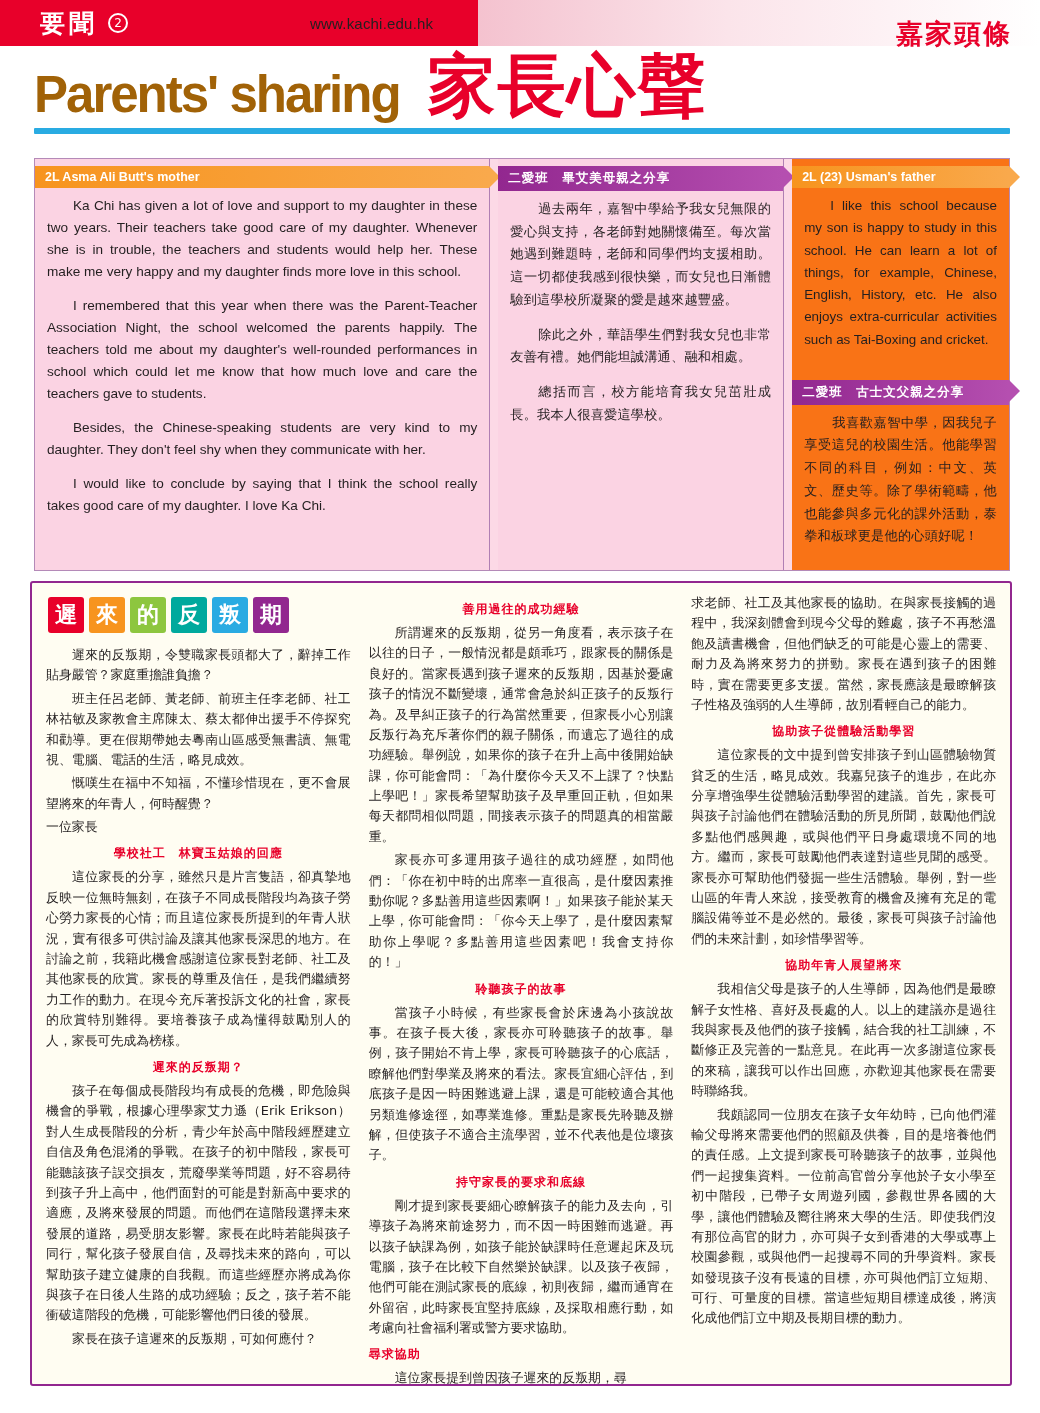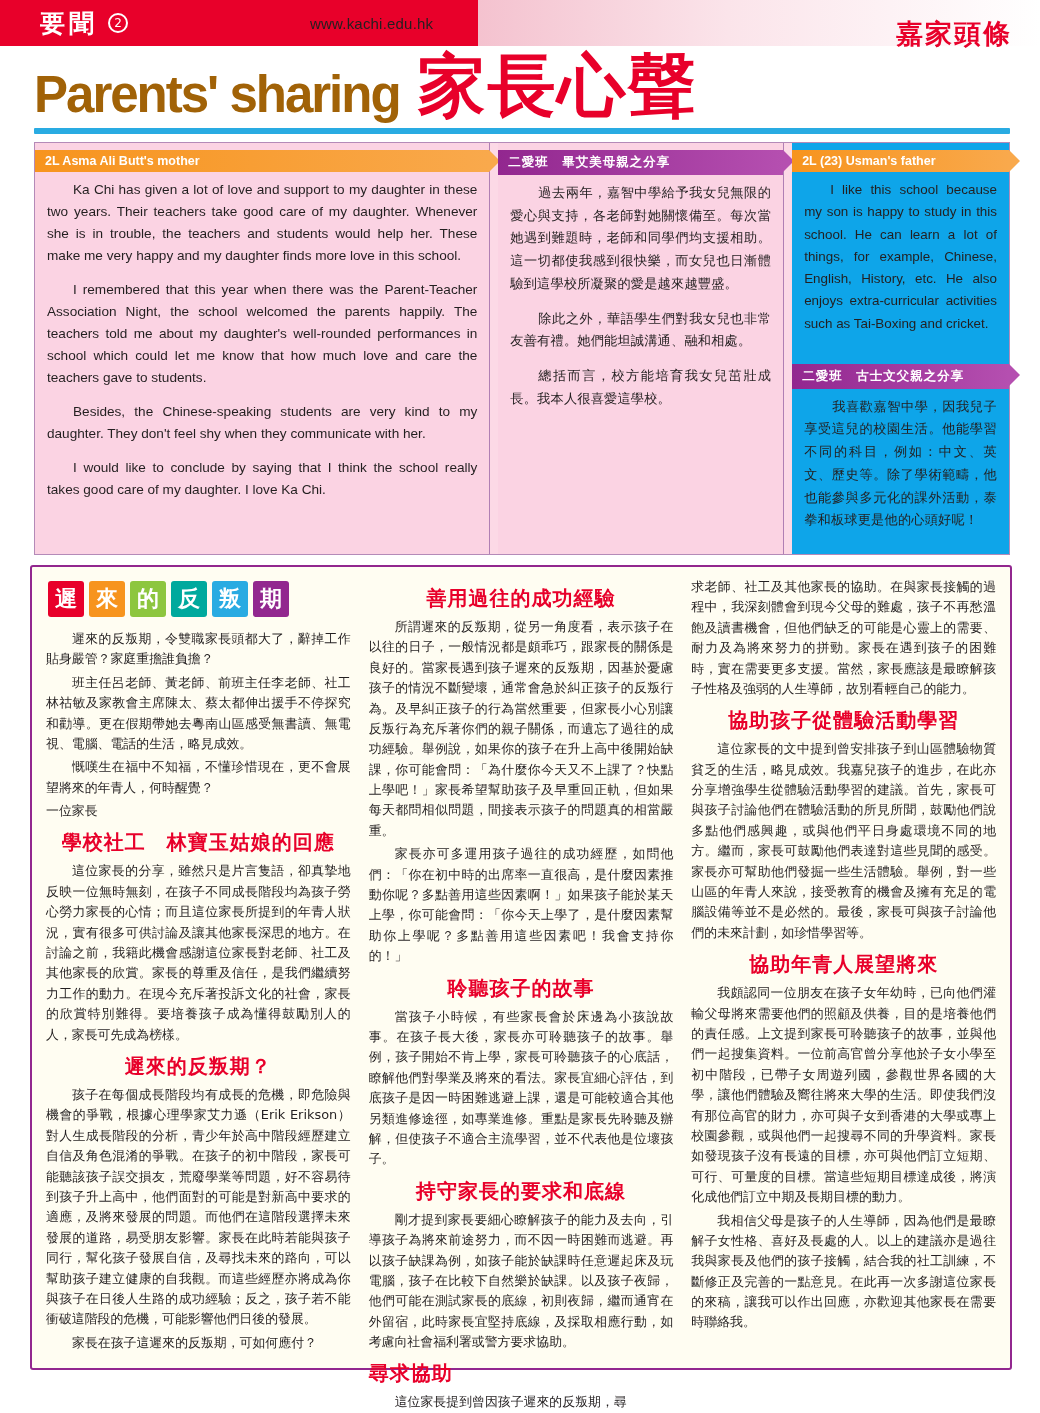--- a/index.html
+++ b/index.html
@@ -47,40 +47,40 @@
   .title-row {
     padding:6px 30px 0 34px;
     display:flex; align-items:flex-end;
   }
   .title-en {
     font-size:51px; font-weight:bold; color:#a16207;
     letter-spacing:-2px; line-height:1; font-family:"Liberation Sans", sans-serif;
   }
   .title-zh {
     font-size:68px; font-weight:bold; color:#e8002a;
-    margin-left:18px; line-height:1; letter-spacing:2px;
+    margin-left:28px; line-height:1; letter-spacing:2px;
     font-family:"DejaVu Sans", sans-serif;
   }
   .rule-blue {
     margin:8px 30px 0 34px;
     height:6px; background:#29abe2; border-radius:1px;
   }
 
   
   .panels {
-    margin:8px 30px 0 34px;
+    margin:24px 30px 0 34px;
     display:flex; gap:8px;
     border:1px solid #b48ab8;
     background:#fcd9e6;
     padding:0;
   }
   .panel { position:relative; }
   .panel.col1 { width:462px; background:#fbd3e3; border-right:1px solid #b07fb4; }
   .panel.col2 { width:290px; background:#fbd3e3; border-right:1px solid #b07fb4; }
-  .panel.col3 { width:220px; background:#0ea5e9; }
+  .panel.col3 { width:220px; background:#f97316; }
 
   .tag {
     position:relative;
     display:block;
     color:#ffffff;
     font-size:12.5px;
     font-weight:bold;
     padding:4px 10px 4px 10px;
     margin:7px 0 7px 0;
   }
@@ -140,21 +140,21 @@
   .art-title span:nth-child(2){background:#f7941e;}
   .art-title span:nth-child(3){background:#8dc63f;}
   .art-title span:nth-child(4){background:#00a99d;}
   .art-title span:nth-child(5){background:#29abe2;}
   .art-title span:nth-child(6){background:#92278f;}
 
   .art-h {
     text-align:center;
     color:#e8002a;
     font-weight:bold;
-    font-size:20px;
+    font-size:12px;
     font-family:"DejaVu Sans", sans-serif;
     margin:8px 0 5px 0;
     letter-spacing:1px;
   }
   .art-h.left { text-align:left; }
   .art-p {
     font-family:"DejaVu Sans", sans-serif;
     font-size:12.9px;
     line-height:1.58;
     text-align:justify;
@@ -248,18 +248,18 @@
       <p class="art-p">剛才提到家長要細心瞭解孩子的能力及去向，引導孩子為將來前途努力，而不因一時困難而逃避。再以孩子缺課為例，如孩子能於缺課時任意遲起床及玩電腦，孩子在比較下自然樂於缺課。以及孩子夜歸，他們可能在測試家長的底線，初則夜歸，繼而通宵在外留宿，此時家長宜堅持底線，及採取相應行動，如考慮向社會福利署或警方要求協助。</p>
       <div class="art-h left">尋求協助</div>
       <p class="art-p">這位家長提到曾因孩子遲來的反叛期，尋</p>
     </div>
 
     <div class="acol">
       <p class="art-p noind">求老師、社工及其他家長的協助。在與家長接觸的過程中，我深刻體會到現今父母的難處，孩子不再愁溫飽及讀書機會，但他們缺乏的可能是心靈上的需要、耐力及為將來努力的拼勁。家長在遇到孩子的困難時，實在需要更多支援。當然，家長應該是最瞭解孩子性格及強弱的人生導師，故別看輕自己的能力。</p>
       <div class="art-h">協助孩子從體驗活動學習</div>
       <p class="art-p">這位家長的文中提到曾安排孩子到山區體驗物質貧乏的生活，略見成效。我嘉兒孩子的進步，在此亦分享增強學生從體驗活動學習的建議。首先，家長可與孩子討論他們在體驗活動的所見所聞，鼓勵他們說多點他們感興趣，或與他們平日身處環境不同的地方。繼而，家長可鼓勵他們表達對這些見聞的感受。家長亦可幫助他們發掘一些生活體驗。舉例，對一些山區的年青人來說，接受教育的機會及擁有充足的電腦設備等並不是必然的。最後，家長可與孩子討論他們的未來計劃，如珍惜學習等。</p>
       <div class="art-h">協助年青人展望將來</div>
+      <p class="art-p">我相信父母是孩子的人生導師，因為他們是最瞭解子女性格、喜好及長處的人。以上的建議亦是過往我與家長及他們的孩子接觸，結合我的社工訓練，不斷修正及完善的一點意見。在此再一次多謝這位家長的來稿，讓我可以作出回應，亦歡迎其他家長在需要時聯絡我。</p>
       <p class="art-p">我頗認同一位朋友在孩子女年幼時，已向他們灌輸父母將來需要他們的照顧及供養，目的是培養他們的責任感。上文提到家長可聆聽孩子的故事，並與他們一起搜集資料。一位前高官曾分享他於子女小學至初中階段，已帶子女周遊列國，參觀世界各國的大學，讓他們體驗及嚮往將來大學的生活。即使我們沒有那位高官的財力，亦可與子女到香港的大學或專上校園參觀，或與他們一起搜尋不同的升學資料。家長如發現孩子沒有長遠的目標，亦可與他們訂立短期、可行、可量度的目標。當這些短期目標達成後，將演化成他們訂立中期及長期目標的動力。</p>
-      <p class="art-p">我相信父母是孩子的人生導師，因為他們是最瞭解子女性格、喜好及長處的人。以上的建議亦是過往我與家長及他們的孩子接觸，結合我的社工訓練，不斷修正及完善的一點意見。在此再一次多謝這位家長的來稿，讓我可以作出回應，亦歡迎其他家長在需要時聯絡我。</p>
     </div>
 
   </div>
 </div>
 
 </body></html>

